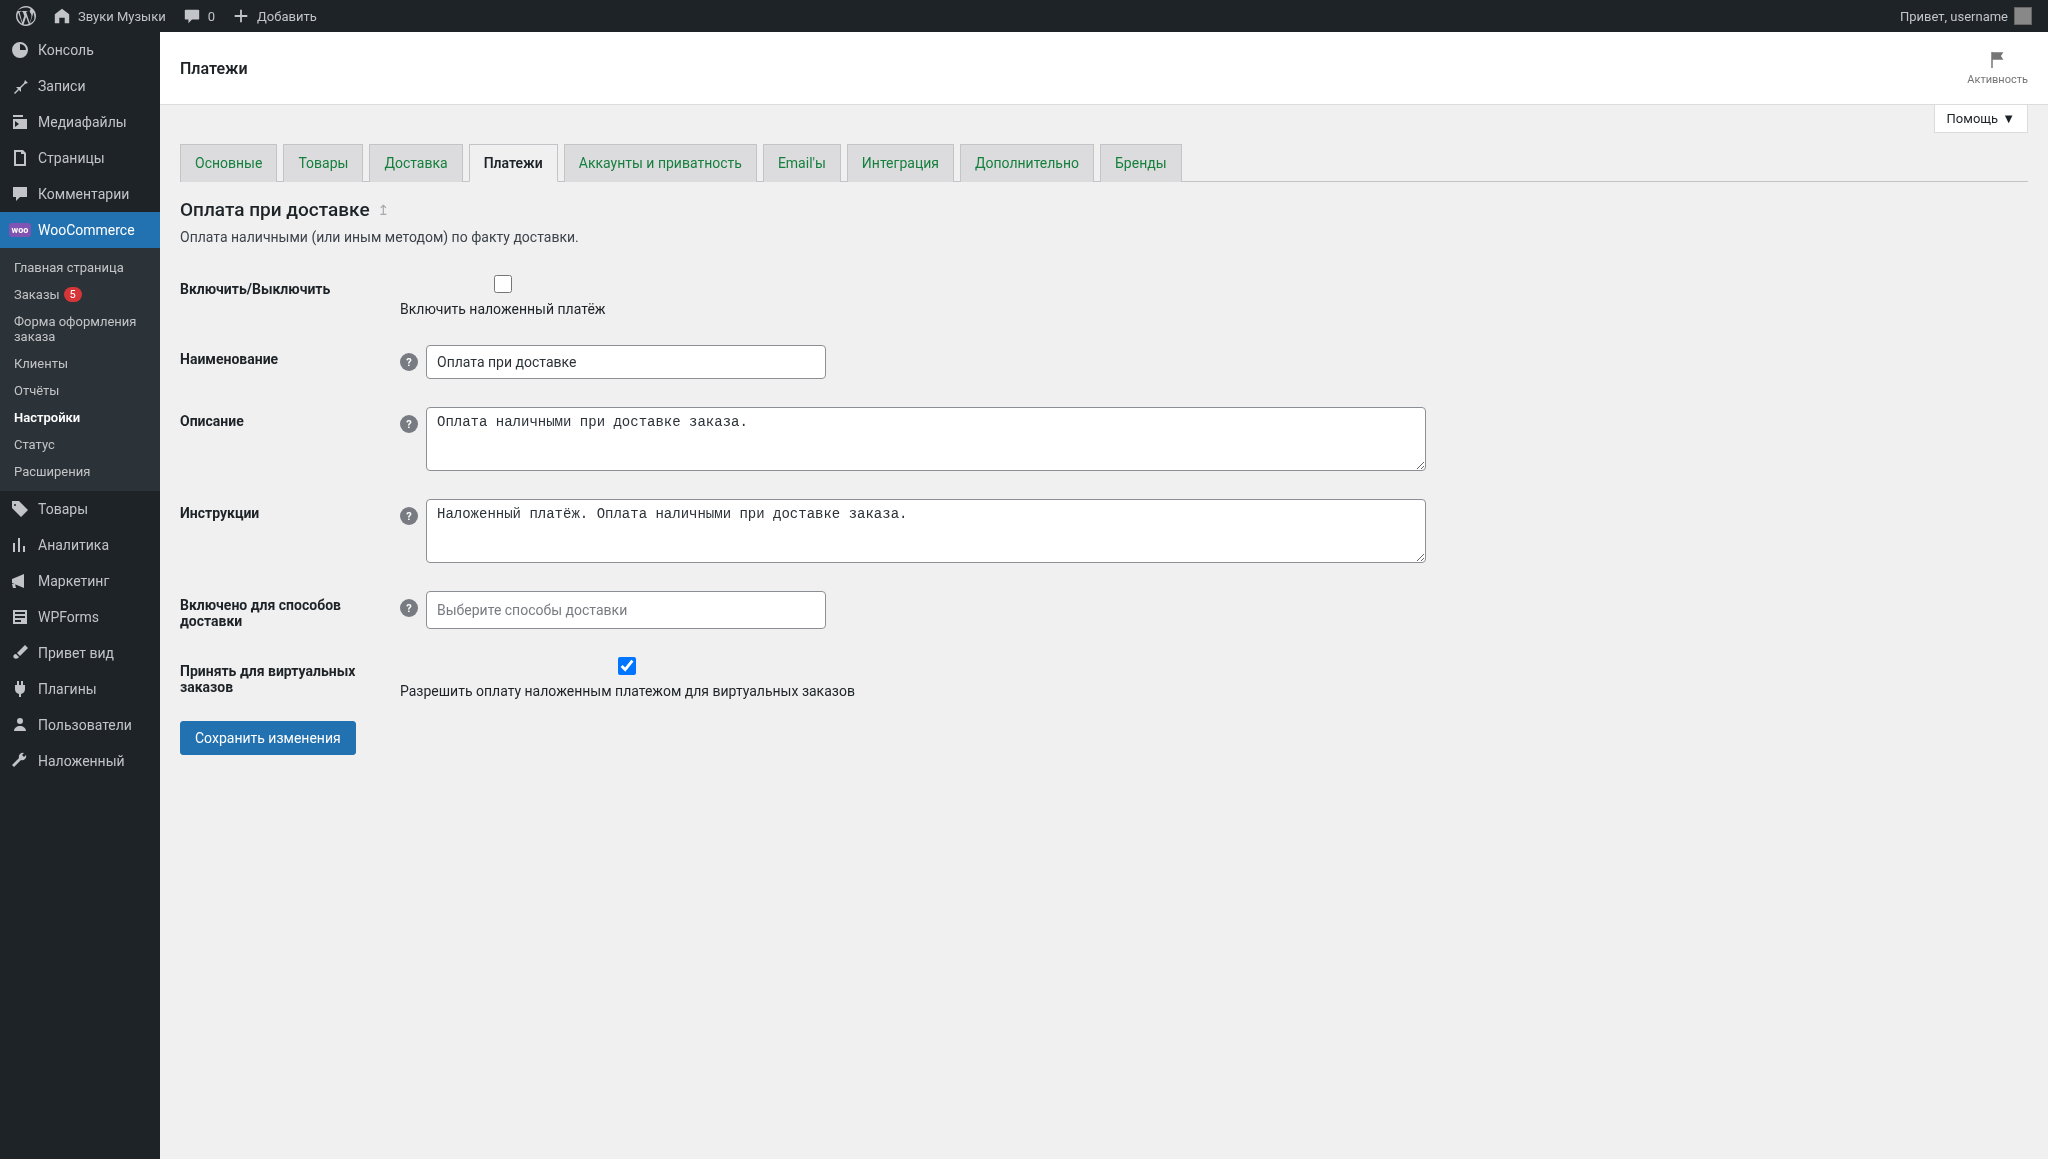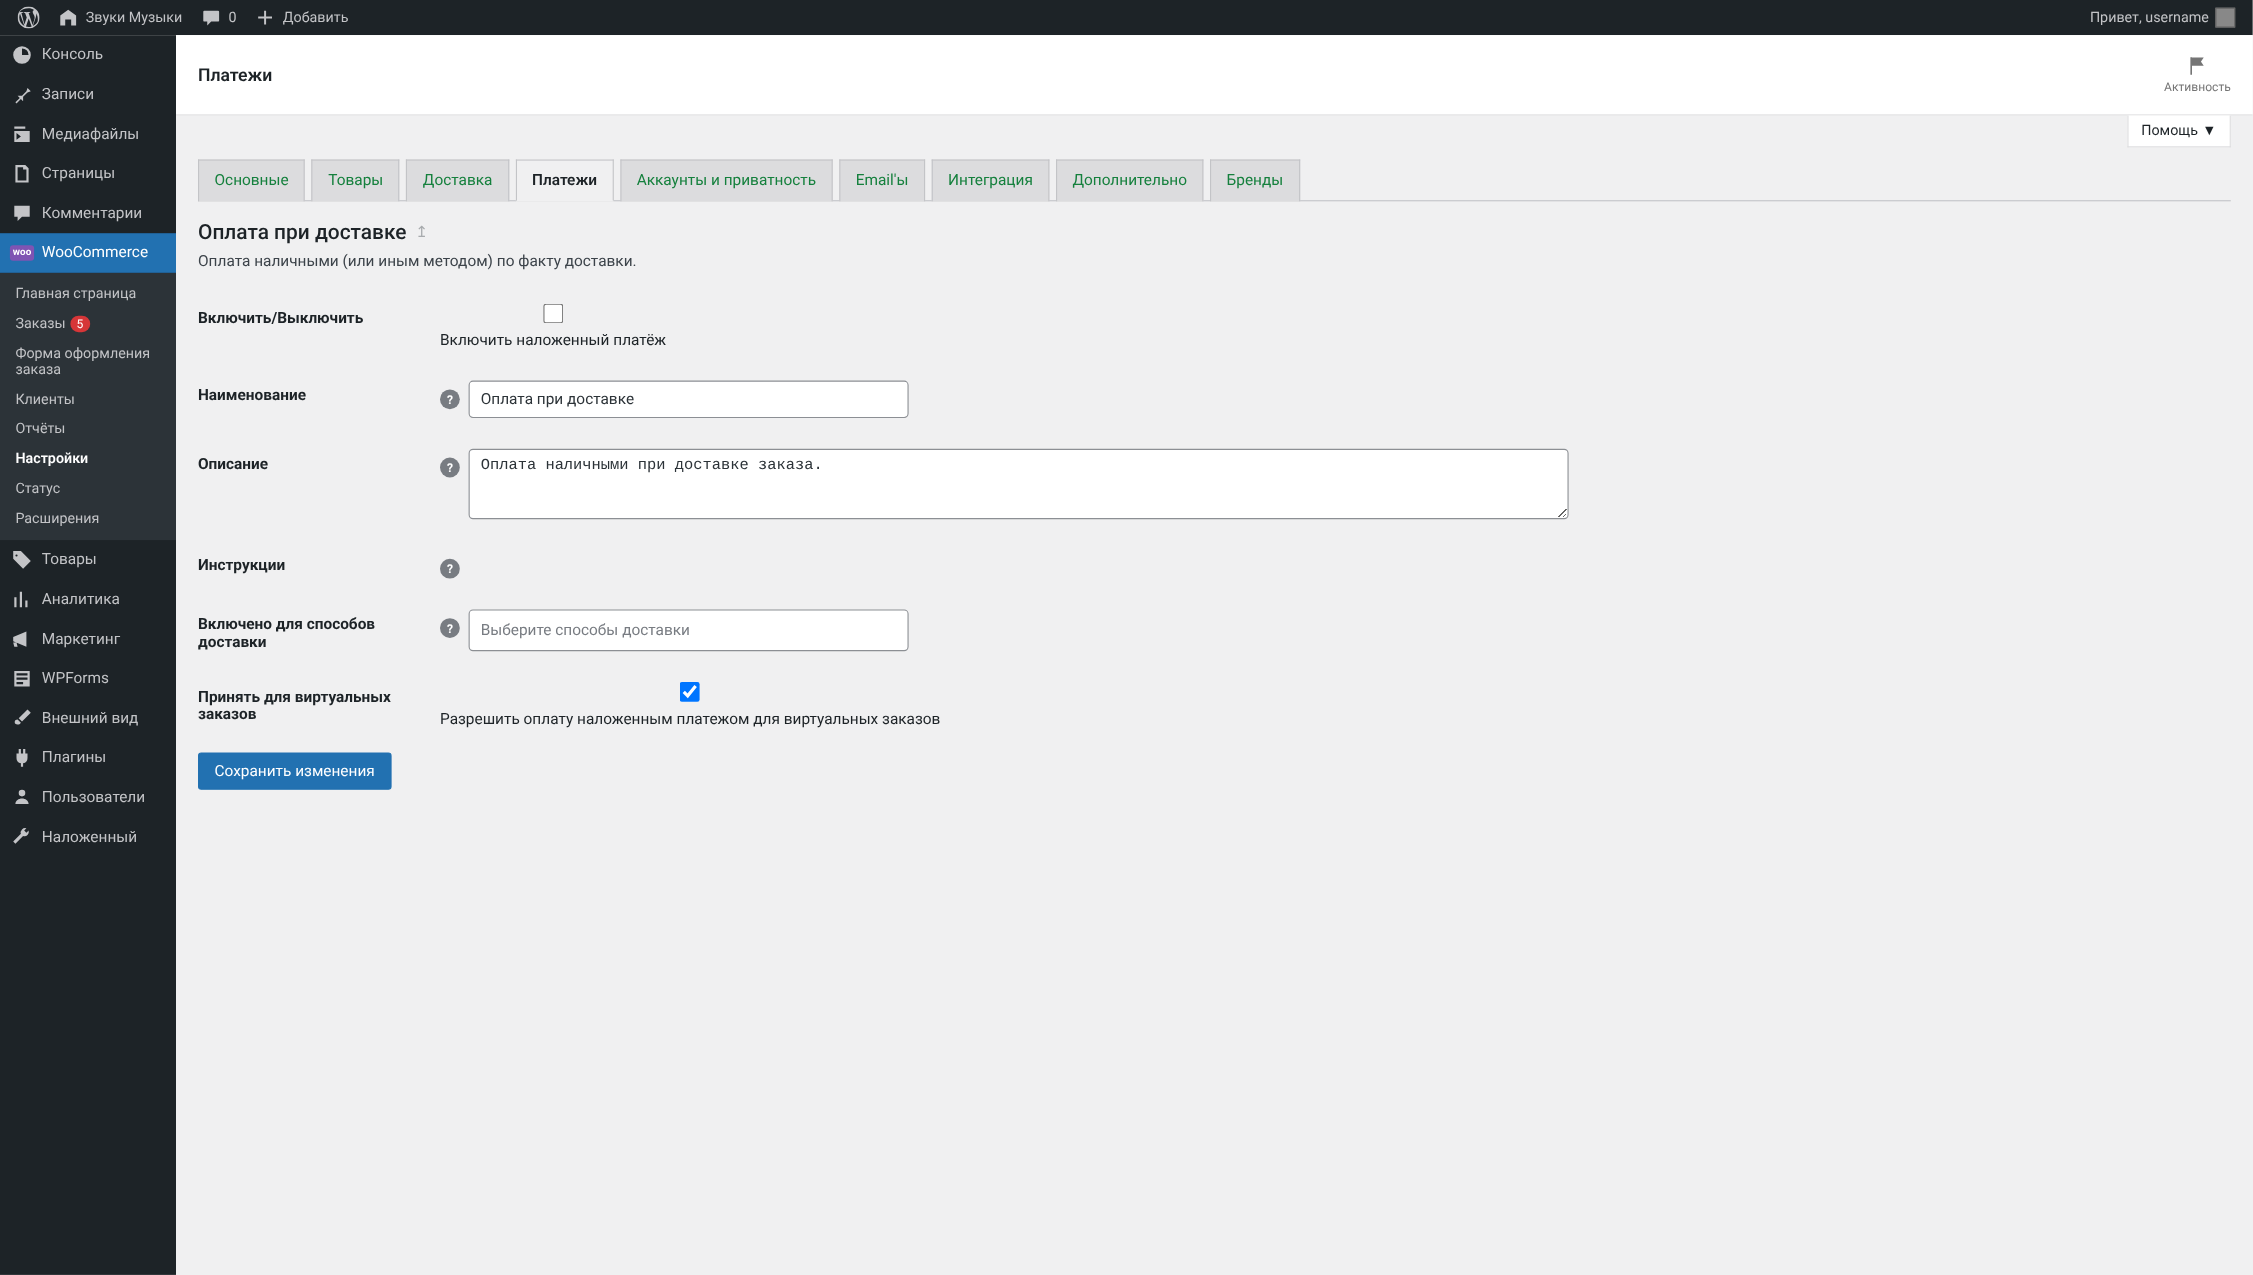--- a/index.html
+++ b/index.html
@@ -218,21 +218,21 @@
           </svg>
         </span>
       <span>WPForms</span>
     </div>
     <div class="menu-item">
       <span class="menu-icon">
           <svg viewBox="0 0 20 20" width="20" height="20">
             <path d="M15 2l3 3-8 8-3-3zm-9 9l3 3c-1 2-4 2-5 1s-1-4 2-4z"></path>
           </svg>
         </span>
-      <span>Внешний вид</span>
+      <span>Привет вид</span>
     </div>
     <div class="menu-item">
       <span class="menu-icon">
           <svg viewBox="0 0 20 20" width="20" height="20">
             <path d="M7 2v4H5v4a5 5 0 004 4.9V18h2v-3.1A5 5 0 0015 10V6h-2V2h-2v4H9V2z"></path>
           </svg>
         </span>
       <span>Плагины</span>
     </div>
     <div class="menu-item">
@@ -314,20 +314,21 @@
           <div class="form-field">
             <span class="help-icon">?</span>
             <textarea id="desc-ta" style="">Оплата наличными при доставке заказа.</textarea>
           </div>
         </div>
 
         <div class="form-row">
           <div class="form-label">Инструкции</div>
           <div class="form-field">
             <span class="help-icon">?</span>
+            <textarea id="instr-ta" style="">Наложенный платёж. Оплата наличными при доставке заказа.</textarea>
           </div>
         </div>
 
         <div class="form-row">
           <div class="form-label">Включено для способов доставки</div>
           <div class="form-field">
             <span class="help-icon">?</span>
             <div class="select-like">Выберите способы доставки</div>
           </div>
         </div>

